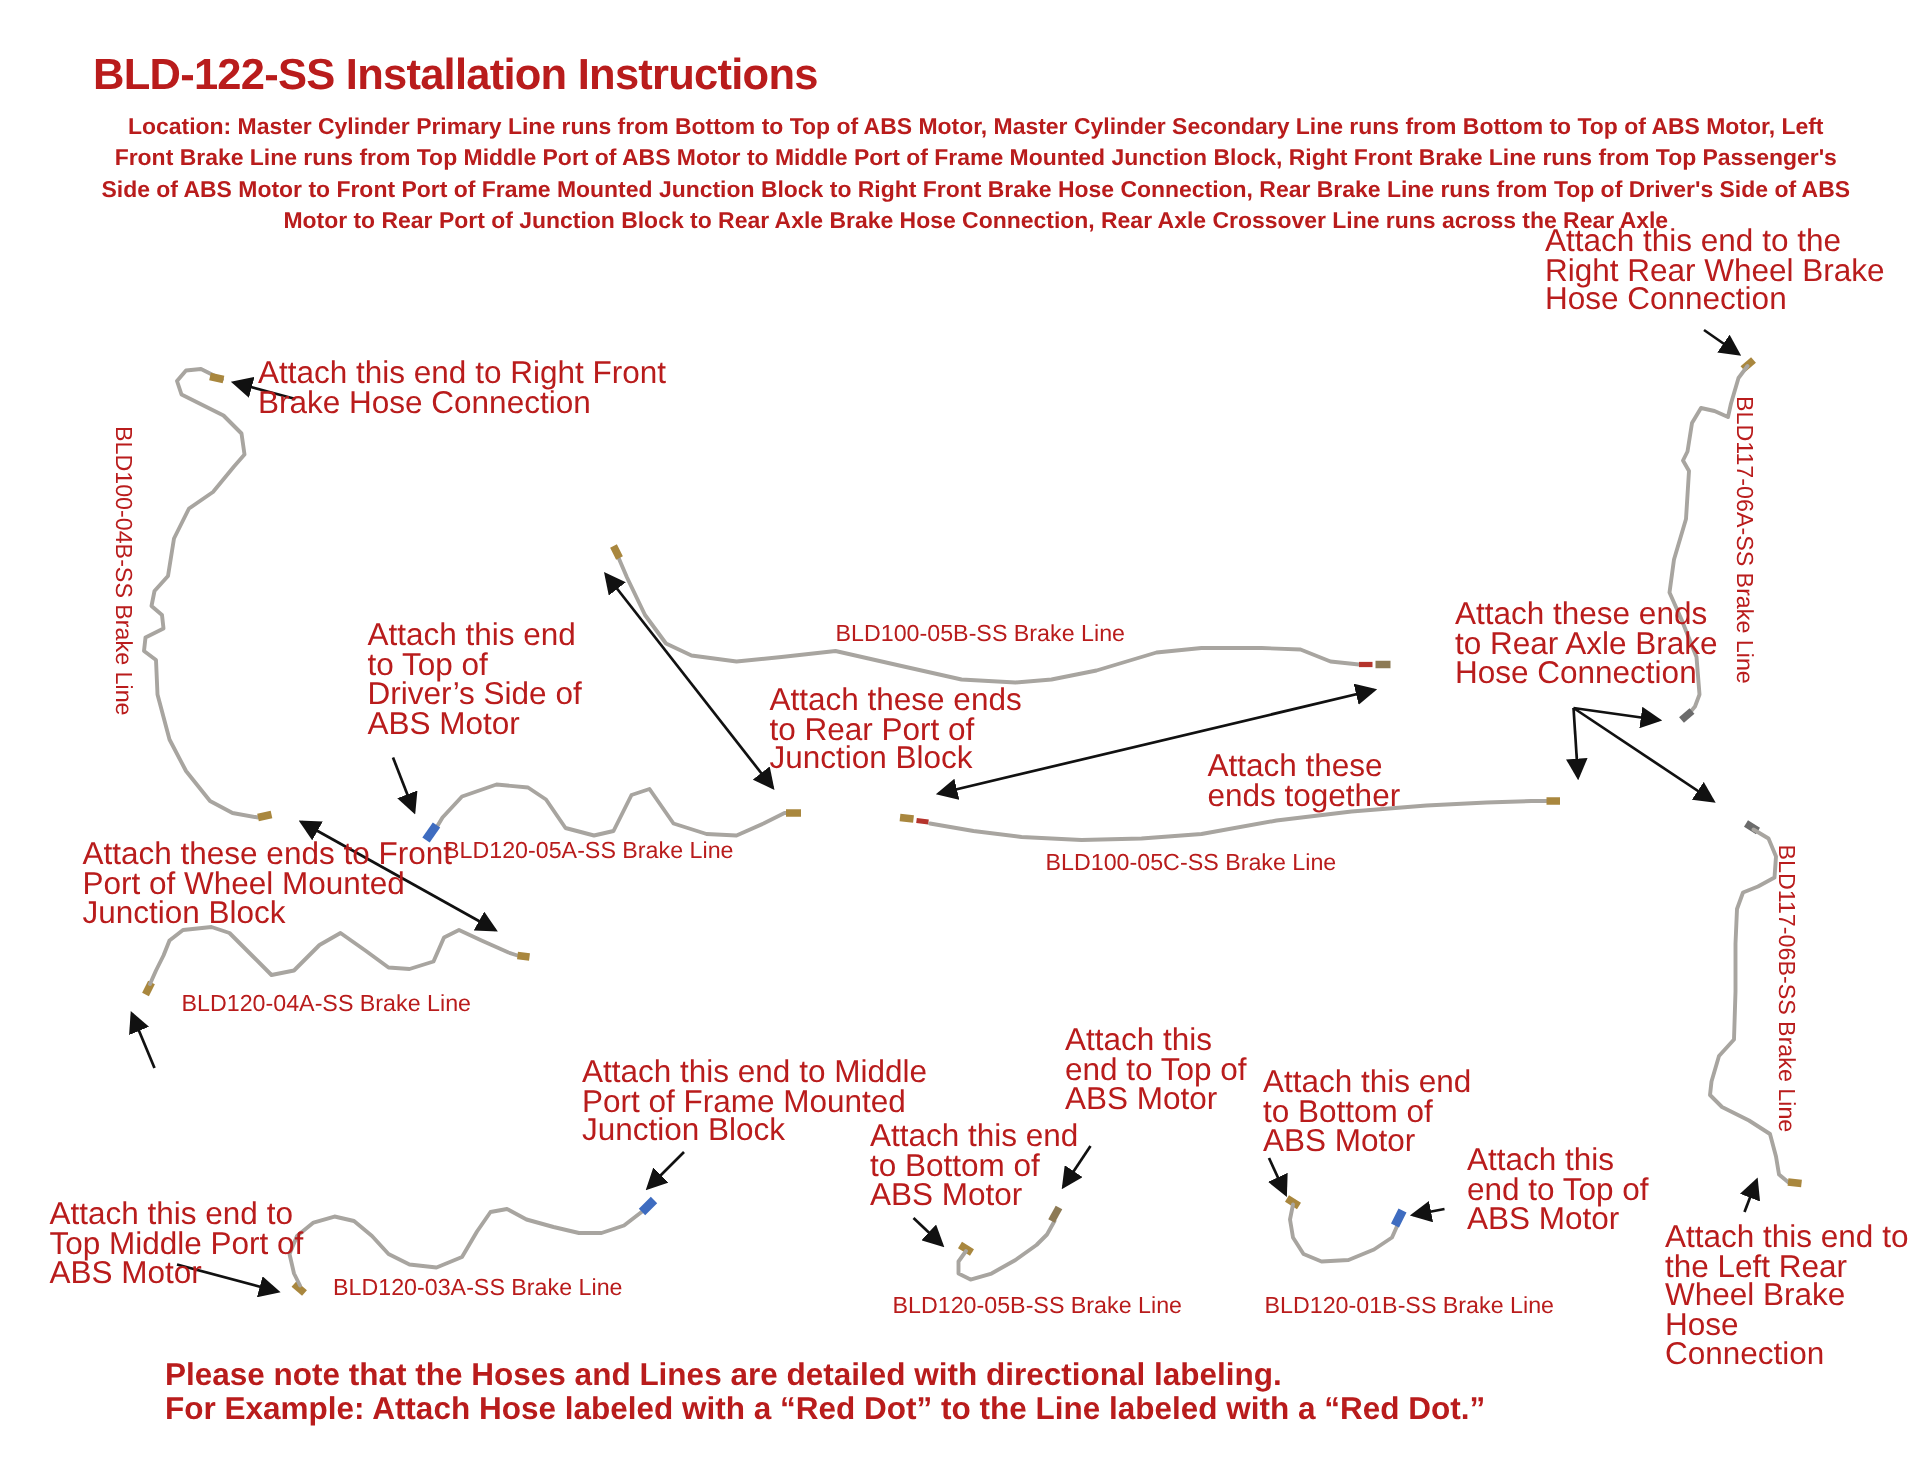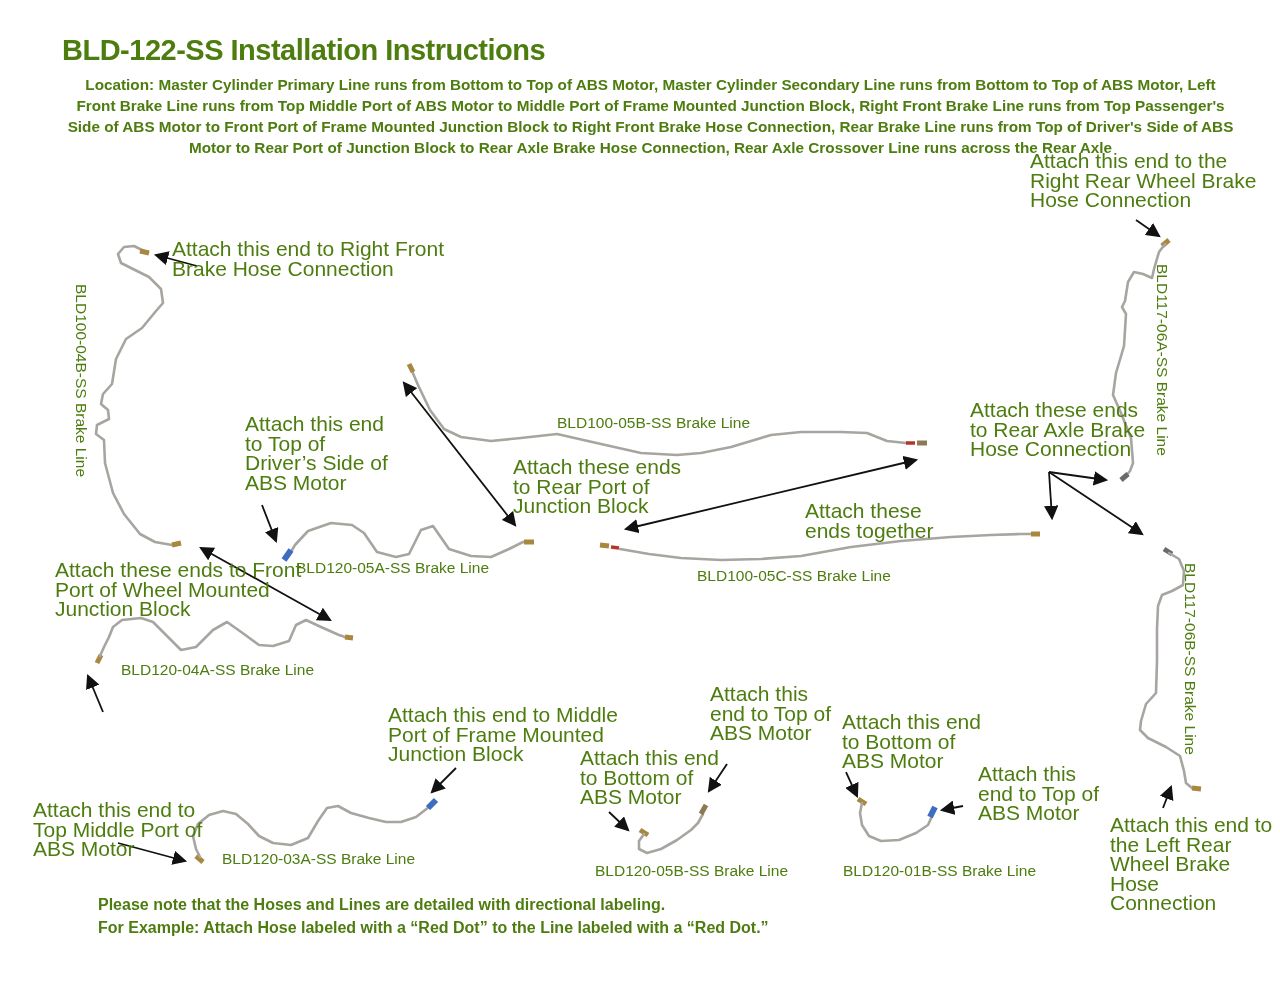--- a/index.html
+++ b/index.html
@@ -1,34 +1,34 @@
 <!DOCTYPE html>
 <html><head>
 <meta charset="utf-8">
 <style>
   html,body { margin:0; padding:0; background:#ffffff; }
   .page {
     position:relative; width:1280px; height:989px; background:#ffffff;
-    font-family:"Liberation Sans", sans-serif; color:#4d7c0f; overflow:hidden;
+    font-family:"Liberation Sans", sans-serif; color:#b91c1c; overflow:hidden;
   }
   .title {
     position:absolute; left:62px; top:34px; margin:0;
     font-size:29px; font-weight:bold; letter-spacing:-0.5px; white-space:nowrap;
   }
   .location {
     position:absolute; left:63px; top:74px; width:1175px; margin:0;
     font-size:15.3px; font-weight:bold; line-height:21px; white-space:pre-line;text-align:center;
   }
   .removal {
     position:absolute; left:63px; top:184px; margin:0;
     font-size:15.3px; font-weight:bold; white-space:nowrap;
   }
   .footer-note {
-    position:absolute; left:98px; top:893px; margin:0;
-    font-size:16px; font-weight:bold; line-height:23px; white-space:pre-line;
+    position:absolute; left:98px; top:893px; margin:12px;
+    font-size:21px; font-weight:bold; line-height:23px; white-space:pre-line;
   }
   .co {
     position:absolute; font-size:21px; line-height:19.5px; white-space:pre-line;
   }
   .ll { position:absolute; font-size:15.5px; white-space:nowrap; }
   .vl {
     position:absolute; font-size:15.5px; white-space:nowrap;
     transform:rotate(90deg); transform-origin:0 0;
   }
   svg.diagram { position:absolute; left:0; top:0; width:1280px; height:989px; }

